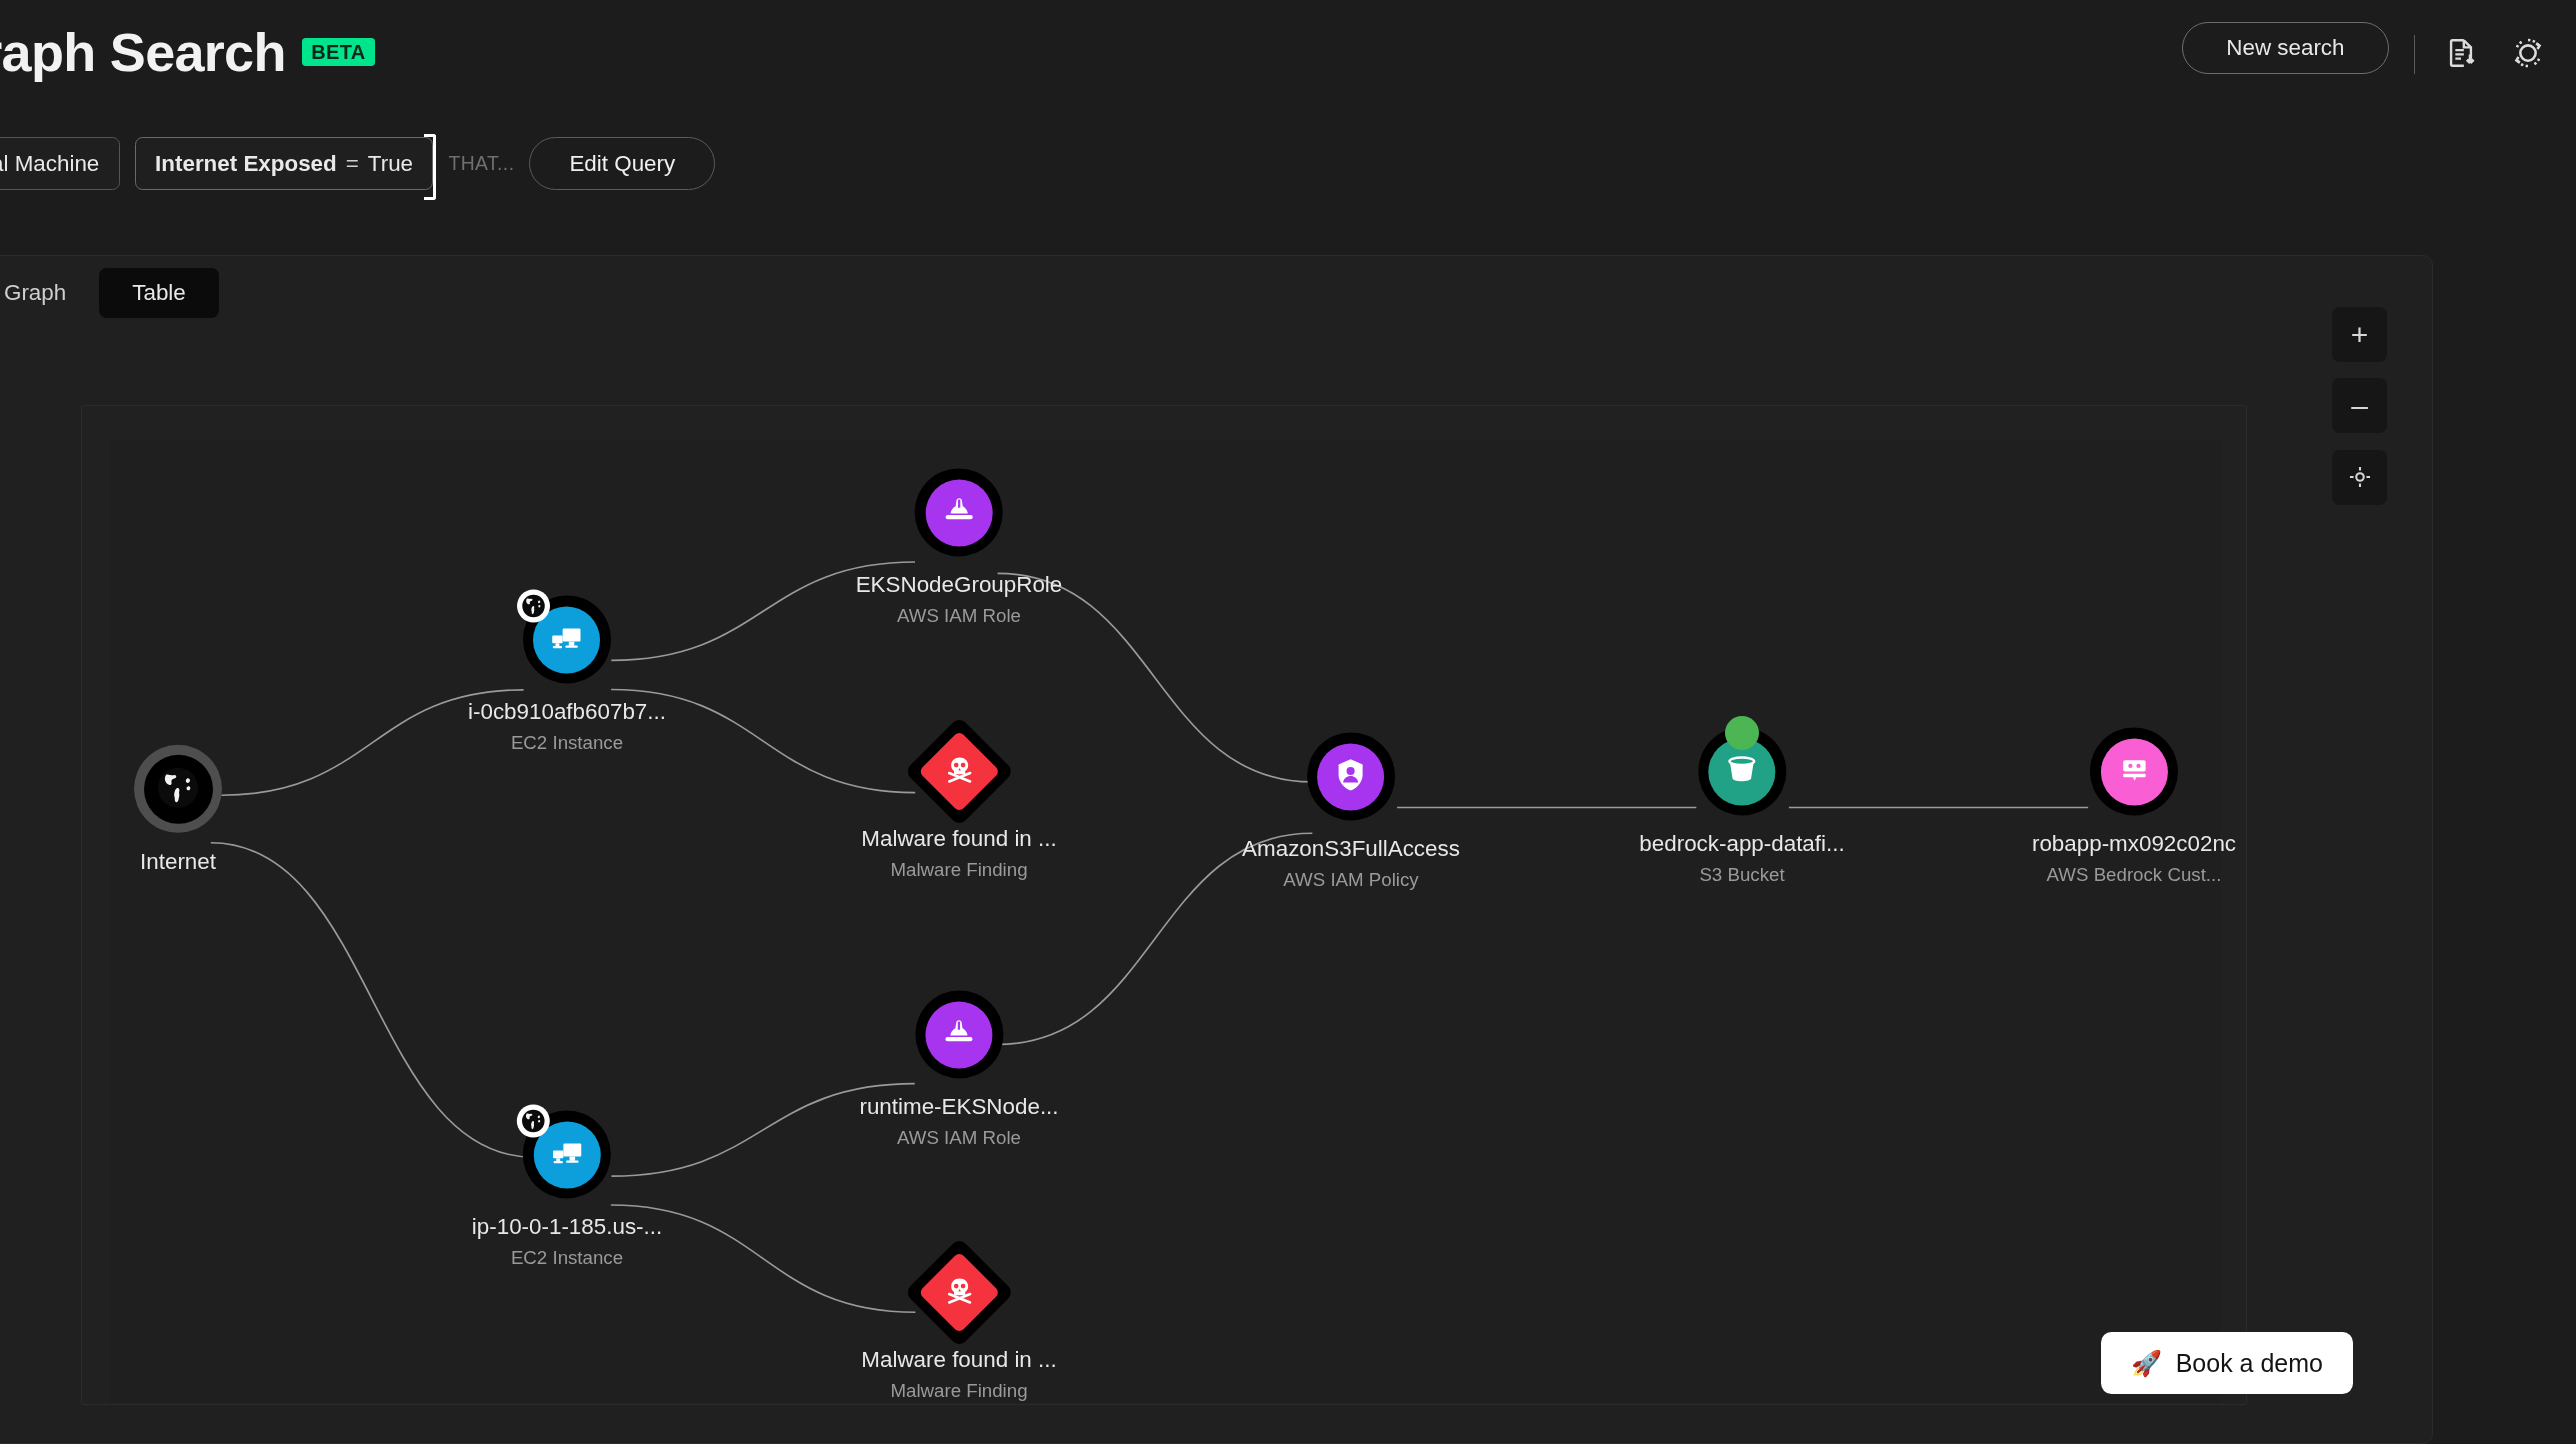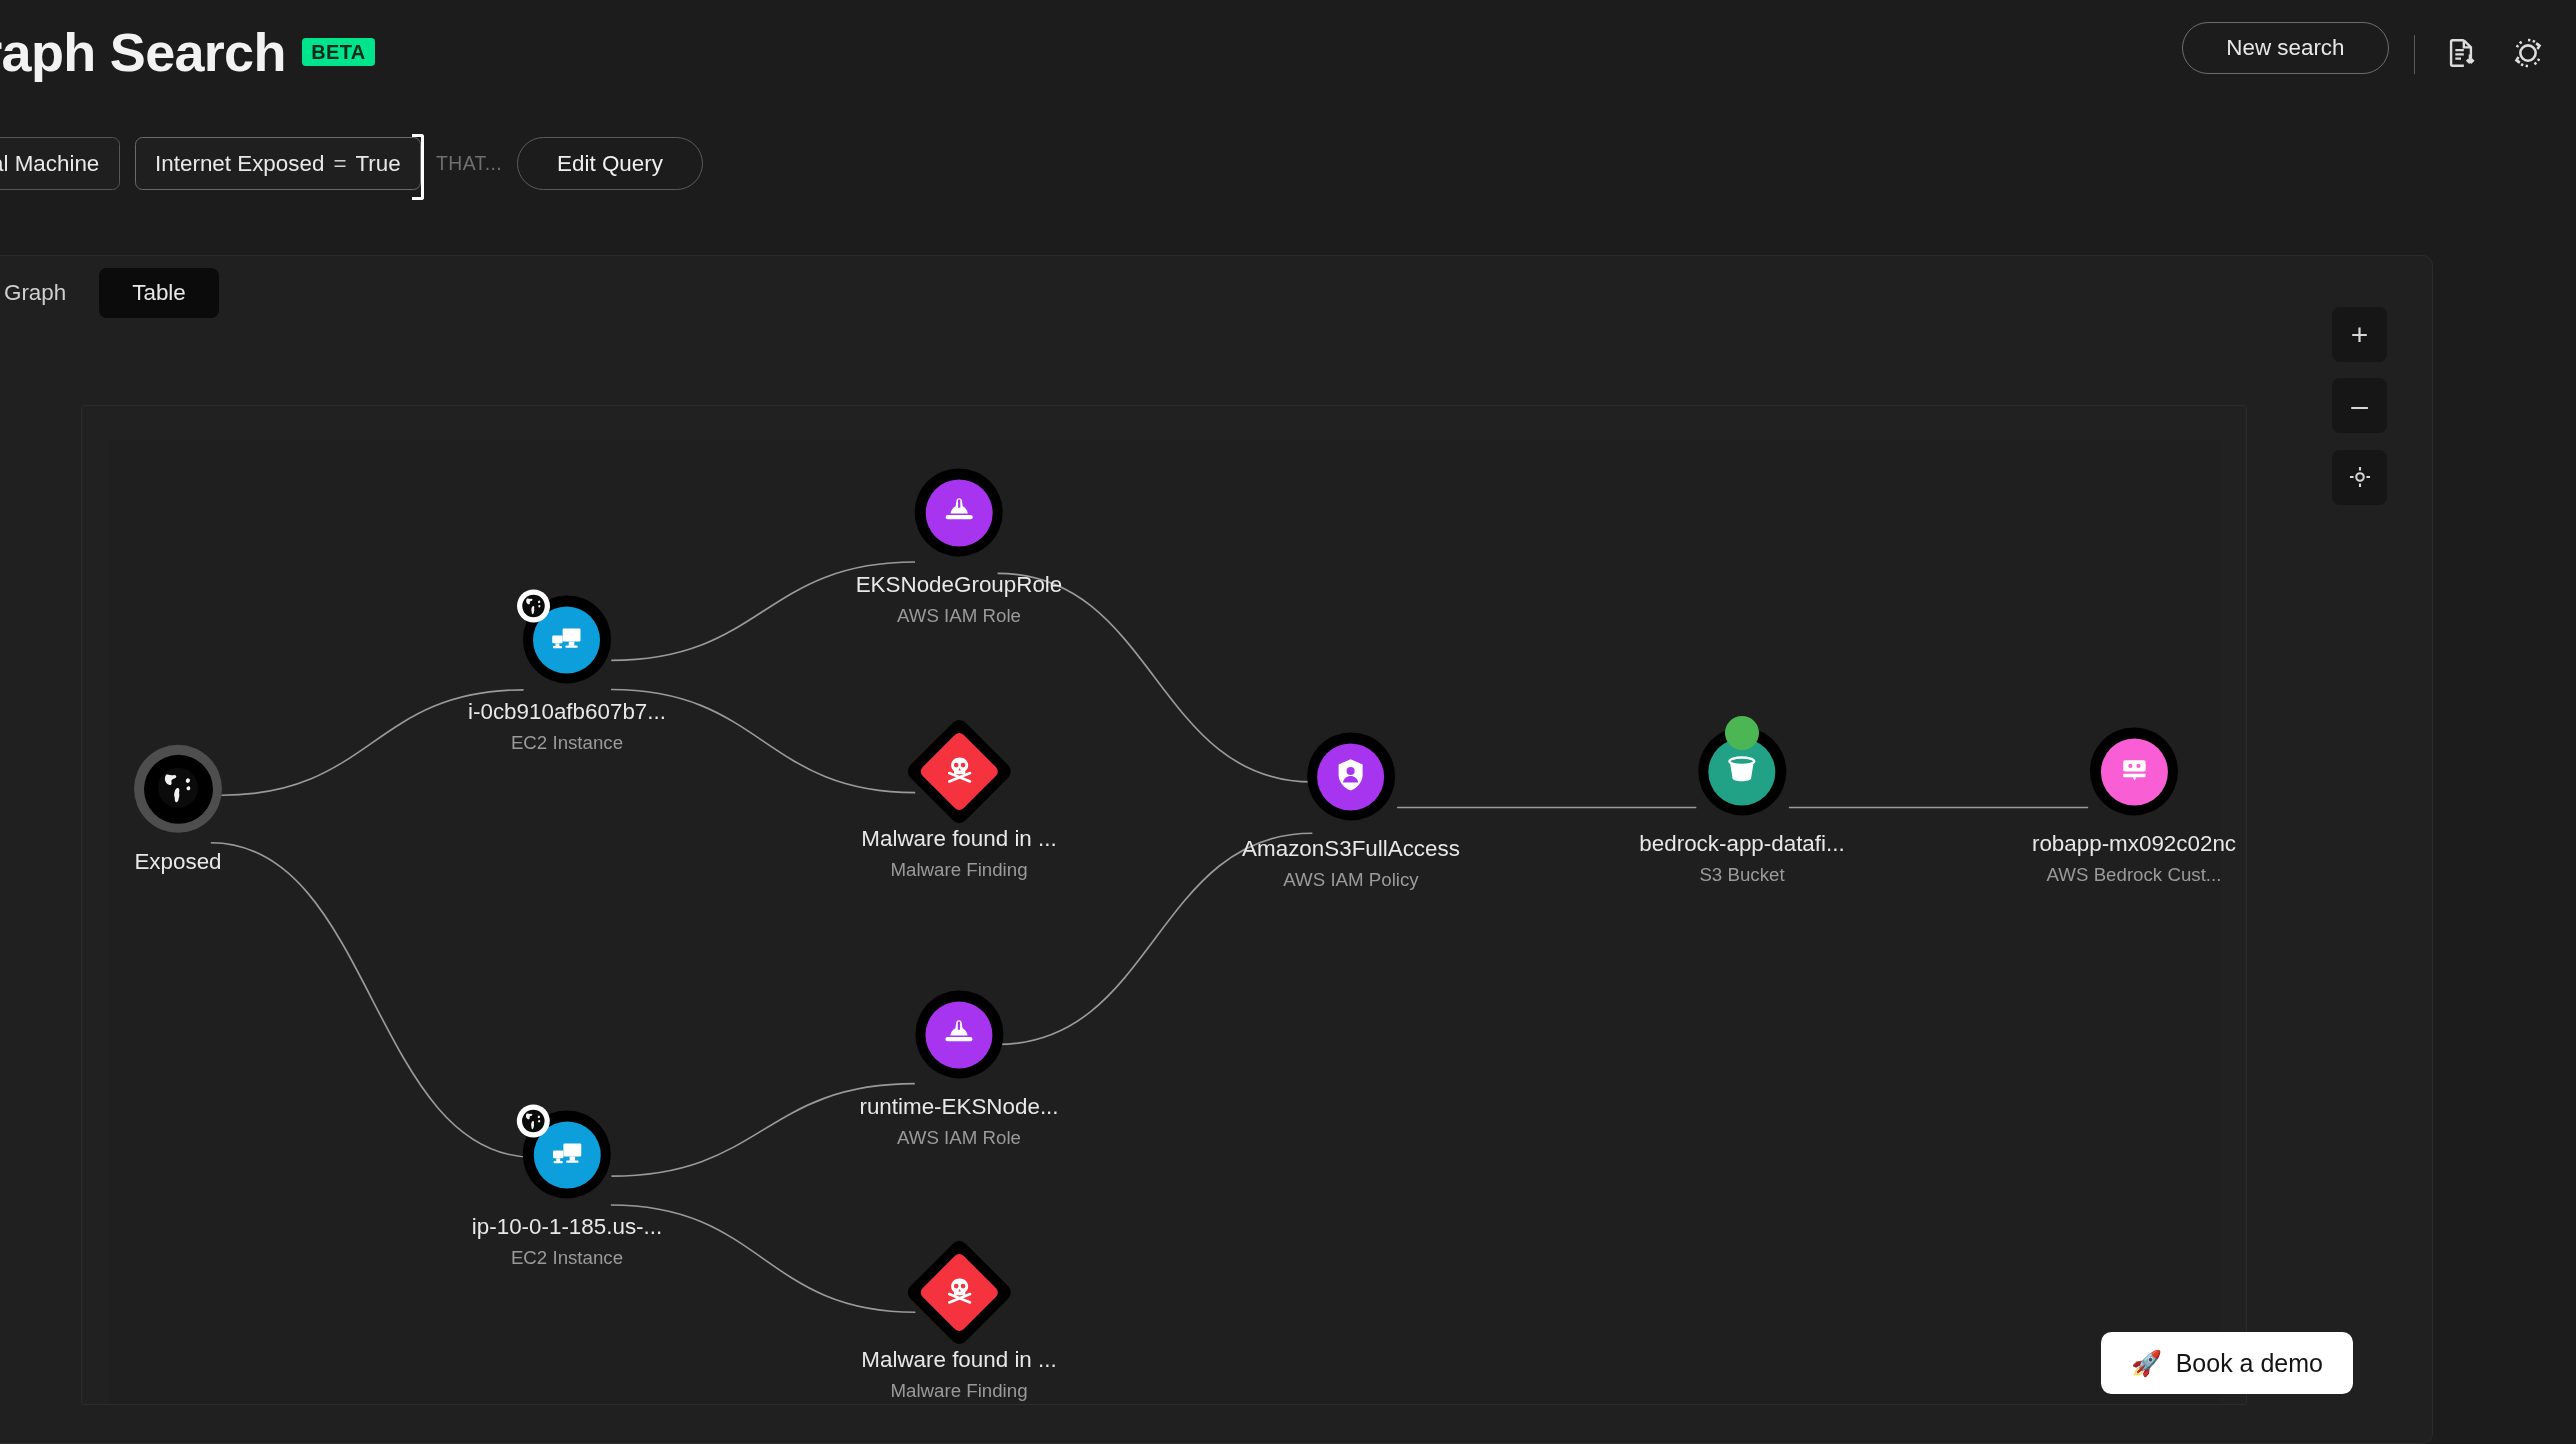--- a/index.html
+++ b/index.html
@@ -32,21 +32,21 @@
   .chips { position: absolute; left: -75px; top: 18px; display: flex; align-items: center; gap: 15px; }
   .chip {
     border: 1.2px solid #555; border-radius: 7.5px; color: #e9e9e9;
     font-size: 22.4px; padding: 12.7px 19.4px; background: #1f1f1f; white-space: nowrap; cursor: pointer;
   }
   .chip.active { position: relative; border-color: #6a6a6a; }
   .chip.active::after {
     content: ""; position: absolute; right: -3.7px; top: -4.5px; width: 9px; height: calc(100% + 9px);
     border: 3px solid #fff; border-left: none; border-radius: 0 3px 3px 0;
   }
-  .chip .k { font-weight: 400; }
+  .chip .k { font-weight: 700; }
   .chip .op { color: #cfcfcf; margin: 0 9px; }
   .chip .v { color: #e9e9e9; }
   .that-label { color: #6f6f6f; font-size: 19.4px; letter-spacing: 0.4px; white-space: nowrap; }
   .edit-query-btn {
     border: 1.2px solid #5b5b5b; border-radius: 30px; background: transparent; color: #f0f0f0;
     font-size: 22.4px; padding: 12.7px 39px; cursor: pointer; white-space: nowrap;
   }
 
   
   .results-panel {
@@ -192,21 +192,21 @@
             <div class="node-shape">
               <div class="internet-ring">
         <div class="fill">
           <span><svg width="48" height="48" viewBox="0 0 24 24" fill="#fff">
         <path d="M12 2a10 10 0 1 0 0 20 10 10 0 0 0 0-20z" fill="#0b0b0b"></path>
         <path d="M6.2 5.4c1.3-.2 2.6.6 3.6.3.9-.3 1.7.5 1.2 1.2-.5.7-1.8.5-2.2 1.3-.4.8.4 1.5-.2 2.1-.7.7-2-.2-2.6-1-.6-.9-.9-2.6.2-3.9zM11.6 12.1c.9-.3 1.3.8 1 1.7-.3.9.3 1.5 0 2.4-.3 1-.2 2.1-.9 2.8-.8.8-1.4-.4-1.3-1.3.1-1-.5-1.7-.3-2.7.2-1.1.6-2.6 1.5-2.9zM16.6 7.3c.7-.3 1.5.4 1.4 1.2-.1.8-1.1 1.3-1.7.9-.6-.4-.5-1.8.3-2.1zM17.2 11.2c.8-.2 1.2.9.8 1.6-.4.7-1.5.6-1.7-.2-.2-.7.2-1.2.9-1.4z" fill="#f2f2f2"></path>
       </svg></span>
         </div>
               </div>
             </div>
-     <div class="node-label">Exposed</div>
+     <div class="node-label">Internet</div>
           </div>
           <div class="node" style="left: 485px; top: 269px;">
             <div class="node-shape">
               <div class="ring-circle">
         <div class="fill" style="background:#0d9fdb">
           <span><svg width="39" height="39" viewBox="0 0 24 24" fill="#fff">
         <rect x="9.6" y="6.2" width="11" height="8" rx="0.7"></rect>
         <rect x="13.4" y="14.2" width="3.4" height="2.6"></rect>
         <rect x="11.3" y="16.6" width="7.6" height="1.5" rx="0.5"></rect>
         <rect x="3.2" y="10.5" width="6.4" height="4.8" rx="0.7"></rect>

